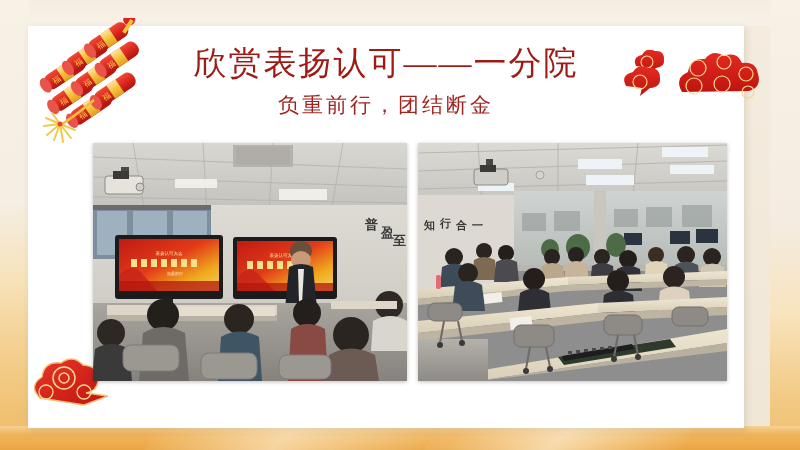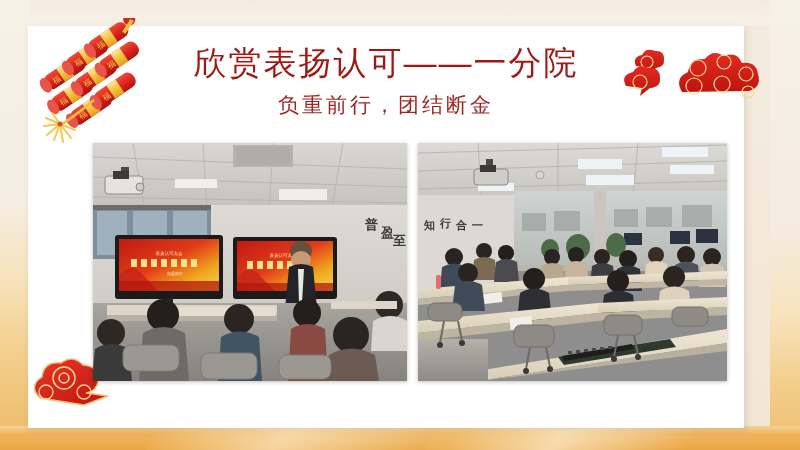--- a/index.html
+++ b/index.html
@@ -46,21 +46,21 @@
     background:#ffffff;
     box-shadow:2px 2px 7px rgba(120,100,70,.18);
   }
   
   .title-block{
     position:absolute;left:28px;top:26px;width:716px;height:110px;
     display:flex;flex-direction:column;align-items:center;justify-content:center;
     pointer-events:none;
   }
   .main-title{
-    font-family:Liberation Sans, sans-serif;
+    font-family:Liberation Serif, serif;
     font-size:33px;letter-spacing:2px;font-weight:400;
     color:#9e1a14;line-height:1.1;margin:0 0 2px 0;white-space:nowrap;
   }
   .sub-title{
     font-family:"Liberation Serif", serif;
     font-size:21px;letter-spacing:3px;font-weight:400;
     color:#9e2420;line-height:1.1;margin:10px 0 0 0;white-space:nowrap;
   }
   
   .firecrackers{position:absolute;left:36px;top:18px;width:150px;height:125px;}

